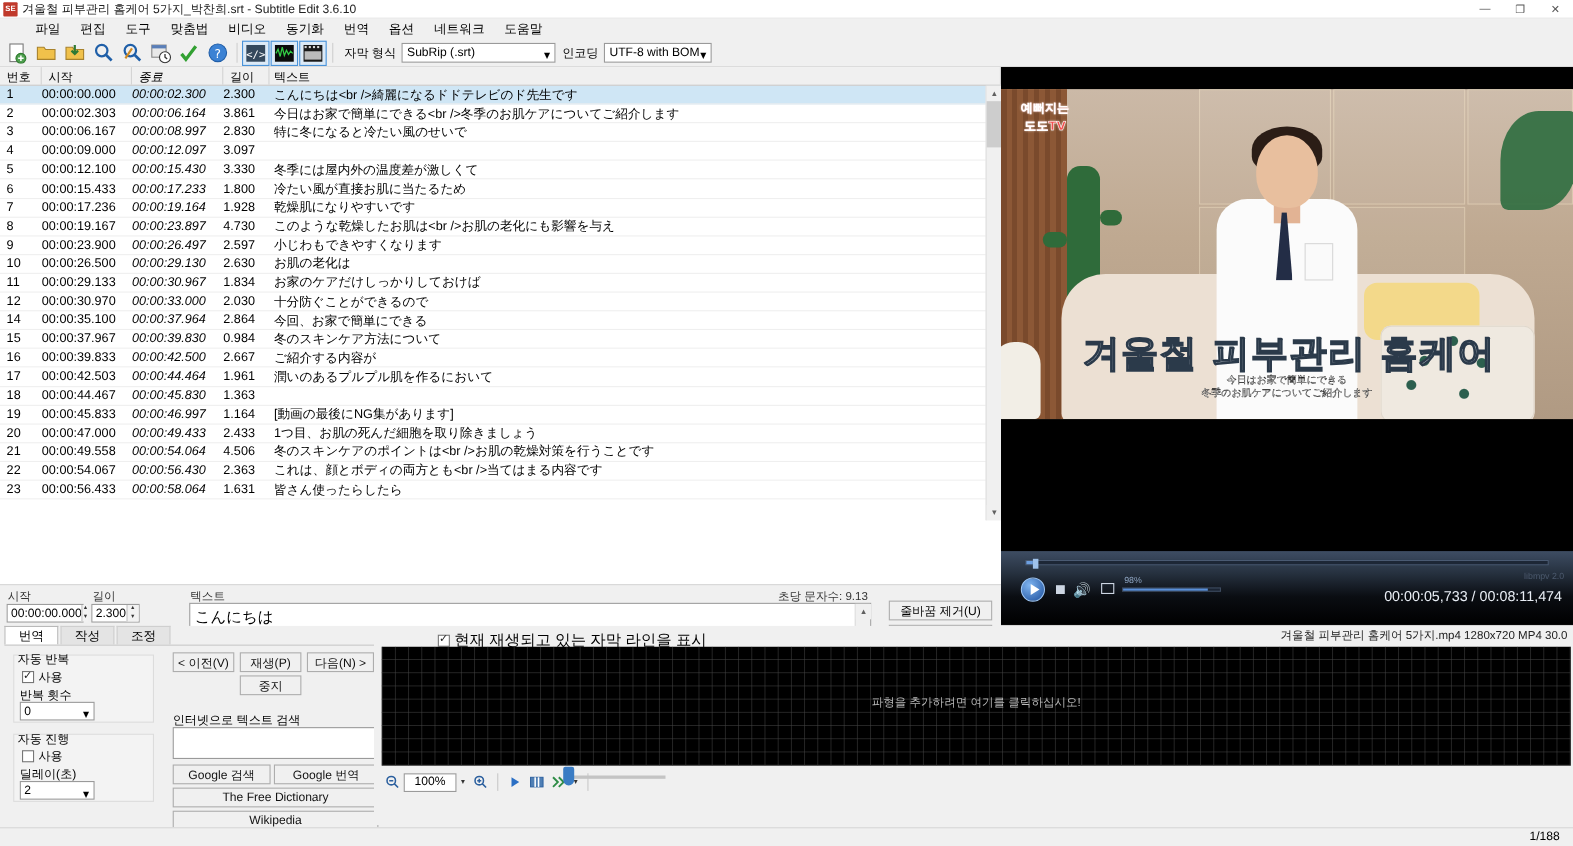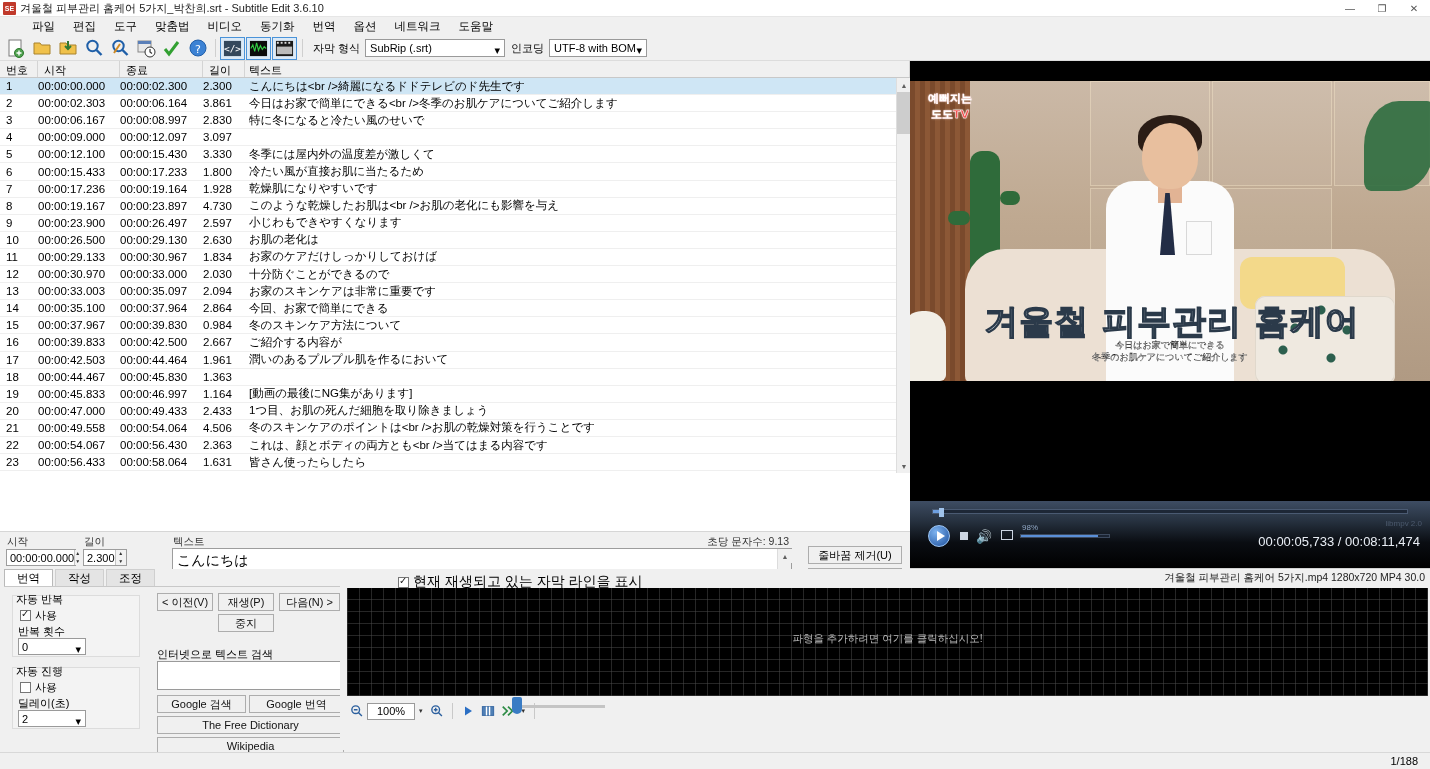--- a/index.html
+++ b/index.html
@@ -45,21 +45,21 @@
   #leftcol { width:910px; position:relative; background:#fff; }
   
   #listhead { display:flex; height:17px; background:#f0f0f0; border-bottom:1px solid #c8c8c8; font-size:11px; }
   .hcell { border-right:1px solid #d4d4d4; padding:2px 0 0 6px; overflow:hidden; }
   #listbody { height:395px; overflow:hidden; position:relative; }
   .row { display:flex; height:17.1px; font-size:11.5px; align-items:center;
          border-bottom:1px solid #efefef; }
   .row.sel { background:#cfe6f5; }
   .c-num { width:38px; padding-left:6px; }
   .c-start { width:82px; }
-  .c-end { width:83px; }
+  .c-end { width:83px;font-style:italic; }
   .c-dur { width:42px; }
   .c-text { flex:1; padding-left:4px; white-space:nowrap; overflow:hidden; }
   #vscroll { position:absolute; right:0; top:17px; width:14px; height:395px; background:#f0f0f0;
              border-left:1px solid #dedede; }
   .sb-arrow { width:14px;height:14px;display:flex;align-items:center;justify-content:center;
               background:#f0f0f0;font-size:7px;color:#606060; }
   #vthumb { position:absolute; top:14px; left:0; width:14px; height:42px; background:#cdcdcd; }
   
   #editpanel { position:absolute; top:470px; left:0; width:910px; height:107px;
                background:#f0f0f0; border-top:1px solid #d6d6d6; }
@@ -404,27 +404,20 @@
           <div class="c-text">お家のケアだけしっかりしておけば</div>
         </div>
         <div class="row">
           <div class="c-num">12</div>
           <div class="c-start">00:00:30.970</div>
           <div class="c-end">00:00:33.000</div>
           <div class="c-dur">2.030</div>
           <div class="c-text">十分防ぐことができるので</div>
         </div>
         <div class="row">
-          <div class="c-num">13</div>
-          <div class="c-start">00:00:33.003</div>
-          <div class="c-end">00:00:35.097</div>
-          <div class="c-dur">2.094</div>
-          <div class="c-text">お家のスキンケアは非常に重要です</div>
-        </div>
-        <div class="row">
           <div class="c-num">14</div>
           <div class="c-start">00:00:35.100</div>
           <div class="c-end">00:00:37.964</div>
           <div class="c-dur">2.864</div>
           <div class="c-text">今回、お家で簡単にできる</div>
         </div>
         <div class="row">
           <div class="c-num">15</div>
           <div class="c-start">00:00:37.967</div>
           <div class="c-end">00:00:39.830</div>

